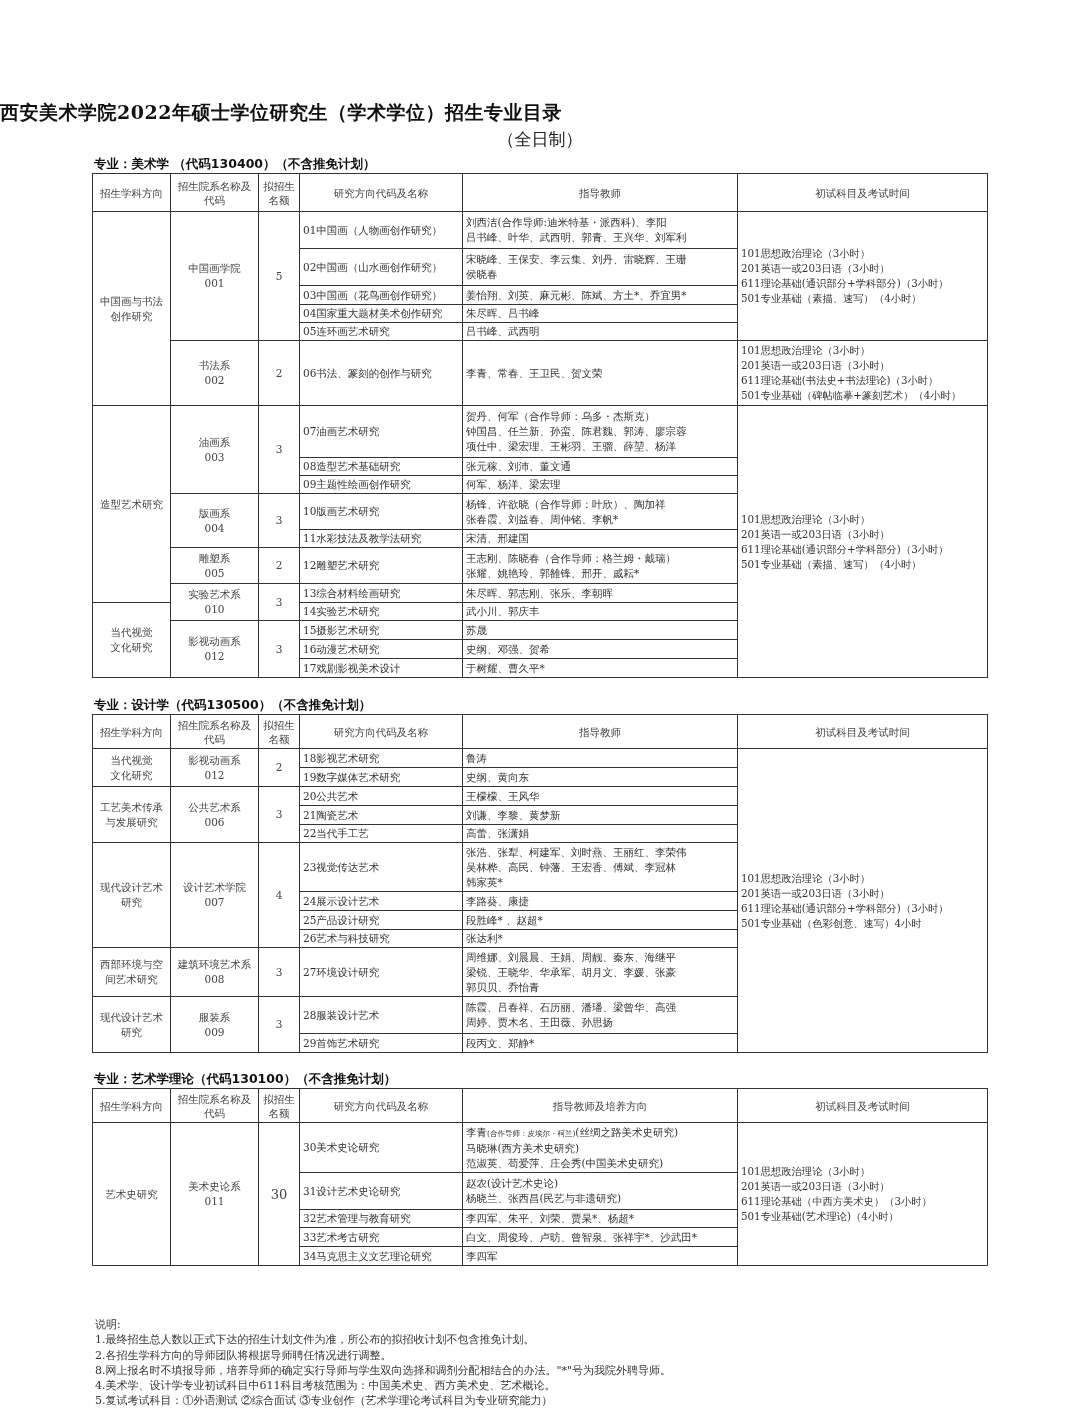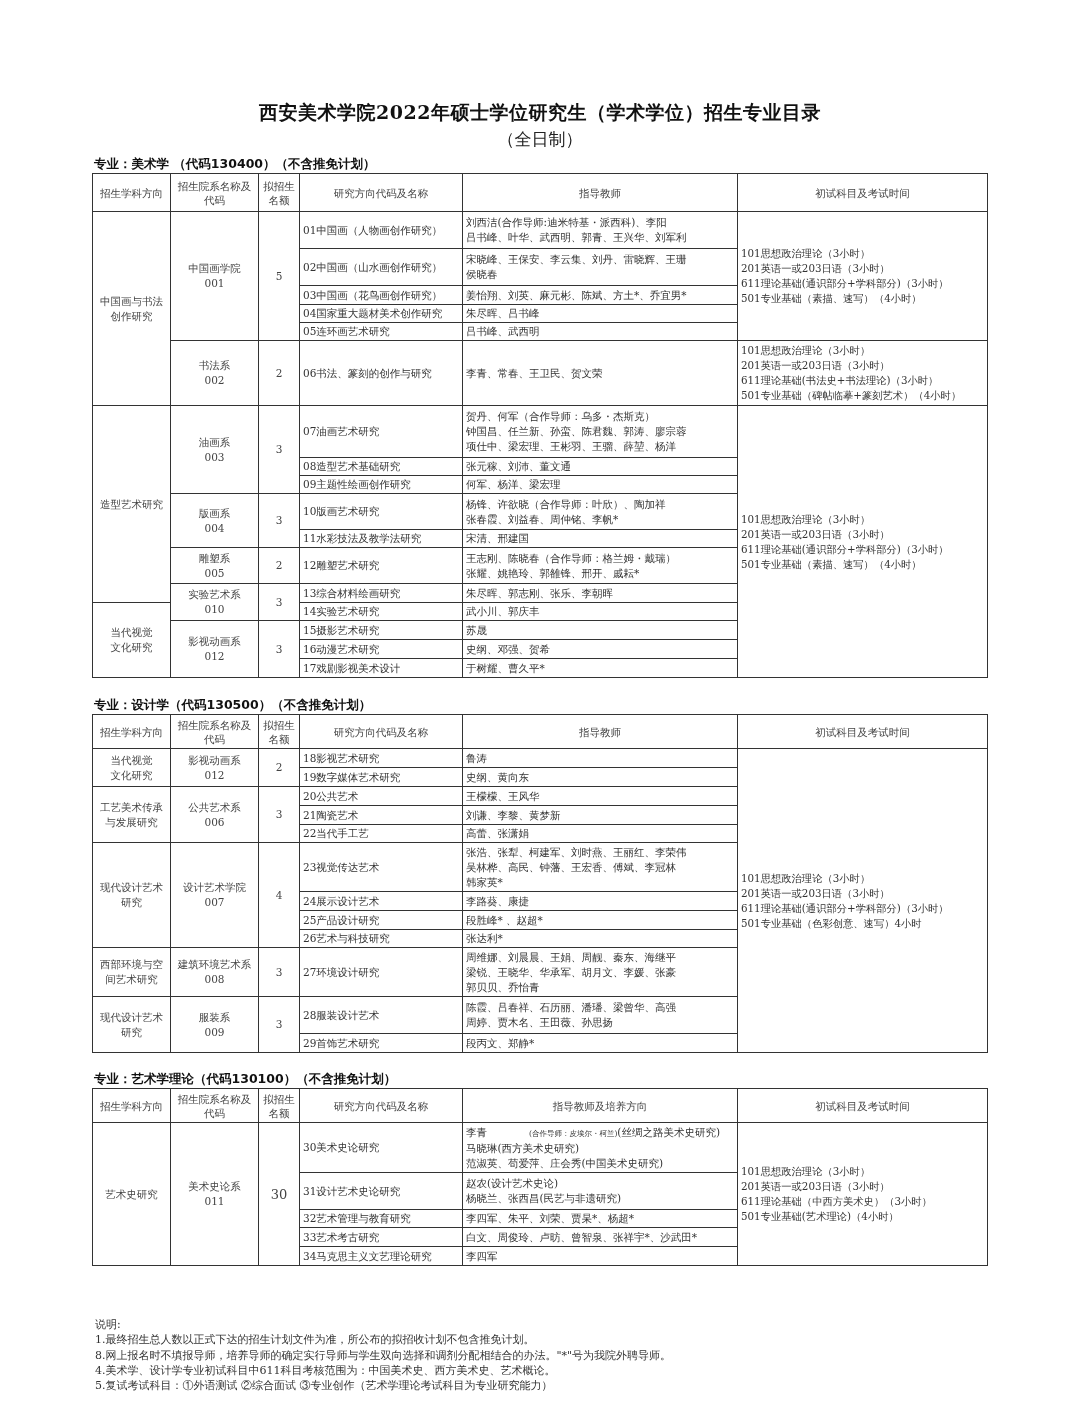--- a/index.html
+++ b/index.html
@@ -1,35 +1,35 @@
 <!DOCTYPE html>
 <html><head>
 <meta charset="utf-8">
 <style>
   html, body { margin: 0; padding: 0; background: #ffffff; }
   body { width: 1080px; height: 1409px; position: relative; overflow: hidden;
          font-family: "DejaVu Serif", "Liberation Serif", serif; color: #222; }
-  .title { position: absolute; left: 0; width: 1080px; top: 100px; text-align: center;
+  .title { position: absolute; left: 0; width: 1080px; top: 100px; text-align: left;
            font-size: 19px; font-weight: bold; color: #111; letter-spacing: 0.5px; }
   .subtitle { position: absolute; left: 0; width: 1080px; top: 128px; text-align: center;
               font-size: 17px; color: #222; }
   .section-heading { position: absolute; left: 94px; font-size: 12.5px; font-weight: bold;
                      color: #111; font-family: "DejaVu Sans", "Liberation Sans", sans-serif; }
   table.cat { position: absolute; left: 92px; width: 895px; border-collapse: collapse;
               table-layout: fixed; font-size: 10.5px; color: #333; }
   table.cat td, table.cat th { border: 1.4px solid #333; padding: 0 3px; vertical-align: middle;
               line-height: 15px; font-weight: normal; overflow: hidden; }
   table.cat th { text-align: center; color: #444; line-height: 14px; }
   td.c { text-align: center; color: #444; }
   td.l { text-align: left; }
   td.exam { text-align: left; padding-left: 2px; white-space: nowrap; font-size: 10.3px; }
   td.teachers { white-space: nowrap; }
   .line { display: block; white-space: nowrap; }
   .big { font-size: 13px; }
-  .small { font-size: 7.5px; margin-left: 42px; }
+  .small { font-size: 7.5px; }
   .notes { position: absolute; left: 95px; top: 1281px; font-size: 11px; line-height: 15.3px; color: #333; margin-top: 36px; }
   .notes div { white-space: nowrap; }
 </style>
 </head>
 <body>
 
 <div class="title">西安美术学院2022年硕士学位研究生（学术学位）招生专业目录</div>
 <div class="subtitle">（全日制）</div>
 
 <div class="section-heading" style="top:156px;">专业：美术学 （代码130400）（不含推免计划）</div>
@@ -420,16 +420,17 @@
   <tr style="height:19px">
     <td class="l">34马克思主义文艺理论研究</td>
     <td class="l teachers">李四军</td>
   </tr>
 </tbody>
   </table>
 
 <div class="notes">
   <div>说明:</div>
   <div>1.最终招生总人数以正式下达的招生计划文件为准，所公布的拟招收计划不包含推免计划。</div>
+  <div>2.各招生学科方向的导师团队将根据导师聘任情况进行调整。</div>
   <div>8.网上报名时不填报导师，培养导师的确定实行导师与学生双向选择和调剂分配相结合的办法。"*"号为我院外聘导师。</div>
   <div>4.美术学、设计学专业初试科目中611科目考核范围为：中国美术史、西方美术史、艺术概论。</div>
   <div>5.复试考试科目：①外语测试 ②综合面试 ③专业创作（艺术学理论考试科目为专业研究能力）</div>
 </div>
 
 </body></html>

